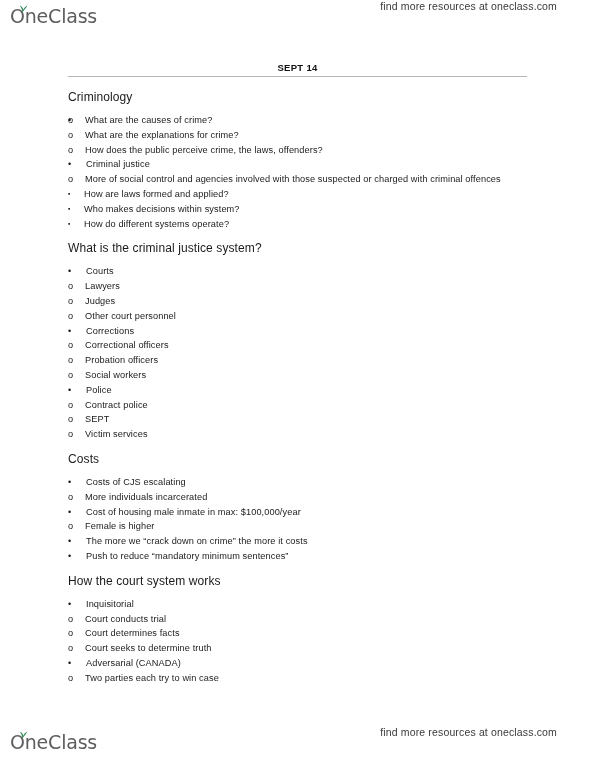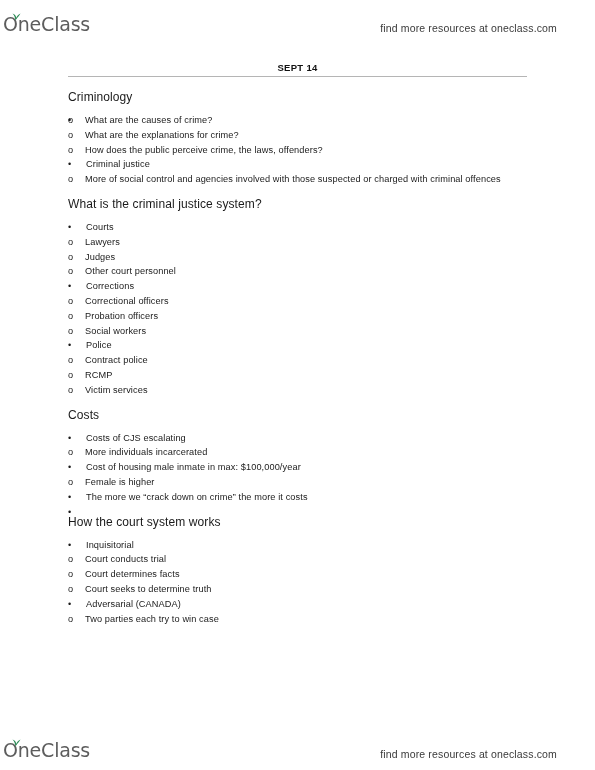--- a/index.html
+++ b/index.html
@@ -21,24 +21,24 @@
     box-sizing: border-box;
   }
 
   
   .band {
     position: absolute;
     left: 0;
     width: 595px;
     height: 34px;
     display: flex;
-    align-items: flex-end;
+    align-items: flex-start;
     justify-content: space-between;
     box-sizing: border-box;
-    padding: 0 38px 0 3px;
+    padding: 0 38px 0 10px;
   }
   .band.header { top: 0; }
   .band.footer { top: 726px; }
 
   .logo {
     display: flex;
     align-items: flex-end;
     position: relative;
     height: 26px;
   }
@@ -171,57 +171,62 @@
         <ul class="lvl l1">
           <li><span class="mk">•</span></li>
           <ul class="lvl l2">
             <li><span class="mk">o</span><span class="txt">What are the causes of crime?</span></li>
             <li><span class="mk">o</span><span class="txt">What are the explanations for crime?</span></li>
             <li><span class="mk">o</span><span class="txt">How does the public perceive crime, the laws, offenders?</span></li>
           </ul>
           <li><span class="mk">•</span><span class="txt">Criminal justice</span></li>
           <ul class="lvl l2">
             <li><span class="mk">o</span><span class="txt">More of social control and agencies involved with those suspected or charged with criminal offences</span></li>
+            <ul class="lvl l3">
+              <li><span class="mk">▪</span><span class="txt">How are laws formed and applied?</span></li>
+              <li><span class="mk">▪</span><span class="txt">Who makes decisions within system?</span></li>
+              <li><span class="mk">▪</span><span class="txt">How do different systems operate?</span></li>
+            </ul>
           </ul>
         </ul>
         <div class="section-gap"></div>
         <div class="section-head">What is the criminal justice system?</div>
         <ul class="lvl l1">
           <li><span class="mk">•</span><span class="txt">Courts</span></li>
           <ul class="lvl l2">
             <li><span class="mk">o</span><span class="txt">Lawyers</span></li>
             <li><span class="mk">o</span><span class="txt">Judges</span></li>
             <li><span class="mk">o</span><span class="txt">Other court personnel</span></li>
           </ul>
           <li><span class="mk">•</span><span class="txt">Corrections</span></li>
           <ul class="lvl l2">
             <li><span class="mk">o</span><span class="txt">Correctional officers</span></li>
             <li><span class="mk">o</span><span class="txt">Probation officers</span></li>
             <li><span class="mk">o</span><span class="txt">Social workers</span></li>
           </ul>
           <li><span class="mk">•</span><span class="txt">Police</span></li>
           <ul class="lvl l2">
             <li><span class="mk">o</span><span class="txt">Contract police</span></li>
-            <li><span class="mk">o</span><span class="txt">RCMP</span></li>
+            <li><span class="mk">o</span><span class="txt">SEPT</span></li>
             <li><span class="mk">o</span><span class="txt">Victim services</span></li>
           </ul>
         </ul>
         <div class="section-gap"></div>
         <div class="section-head">Costs</div>
         <ul class="lvl l1">
           <li><span class="mk">•</span><span class="txt">Costs of CJS escalating</span></li>
           <ul class="lvl l2">
             <li><span class="mk">o</span><span class="txt">More individuals incarcerated</span></li>
           </ul>
           <li><span class="mk">•</span><span class="txt">Cost of housing male inmate in max: $100,000/year</span></li>
           <ul class="lvl l2">
             <li><span class="mk">o</span><span class="txt">Female is higher</span></li>
           </ul>
           <li><span class="mk">•</span><span class="txt">The more we “crack down on crime” the more it costs</span></li>
-          <li><span class="mk">•</span></li>
+          <li><span class="mk">•</span><span class="txt">Push to reduce “mandatory minimum sentences”</span></li>
         </ul>
         <div class="section-gap"></div>
         <div class="section-head">How the court system works</div>
         <ul class="lvl l1">
           <li><span class="mk">•</span><span class="txt">Inquisitorial</span></li>
           <ul class="lvl l2">
             <li><span class="mk">o</span><span class="txt">Court conducts trial</span></li>
             <li><span class="mk">o</span><span class="txt">Court determines facts</span></li>
             <li><span class="mk">o</span><span class="txt">Court seeks to determine truth</span></li>
           </ul>

